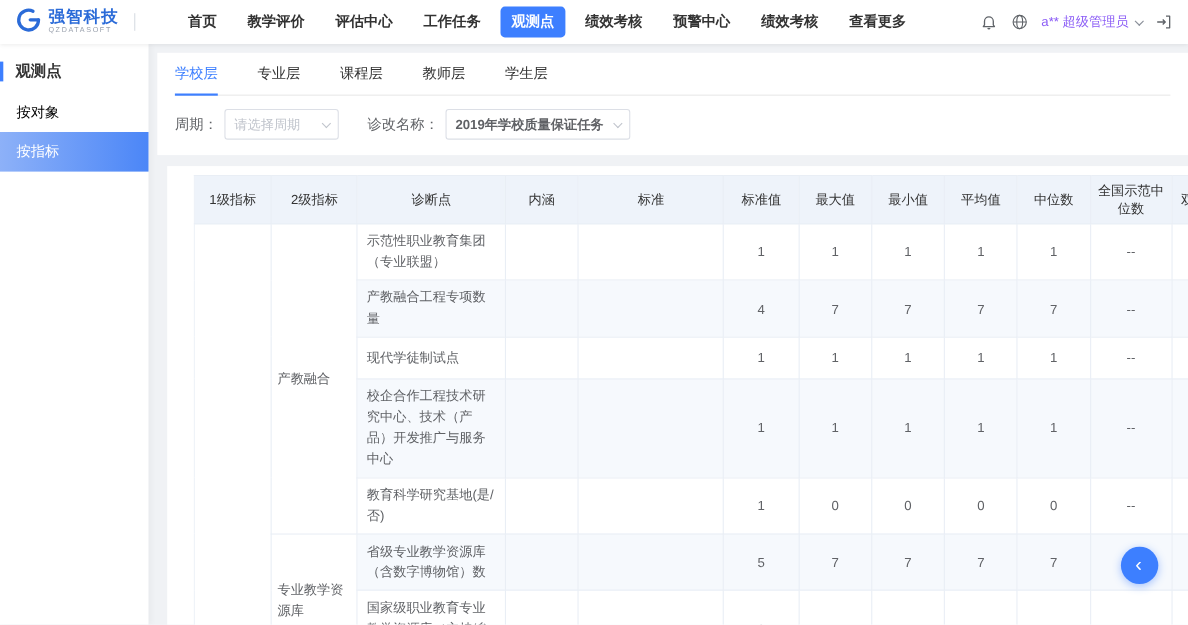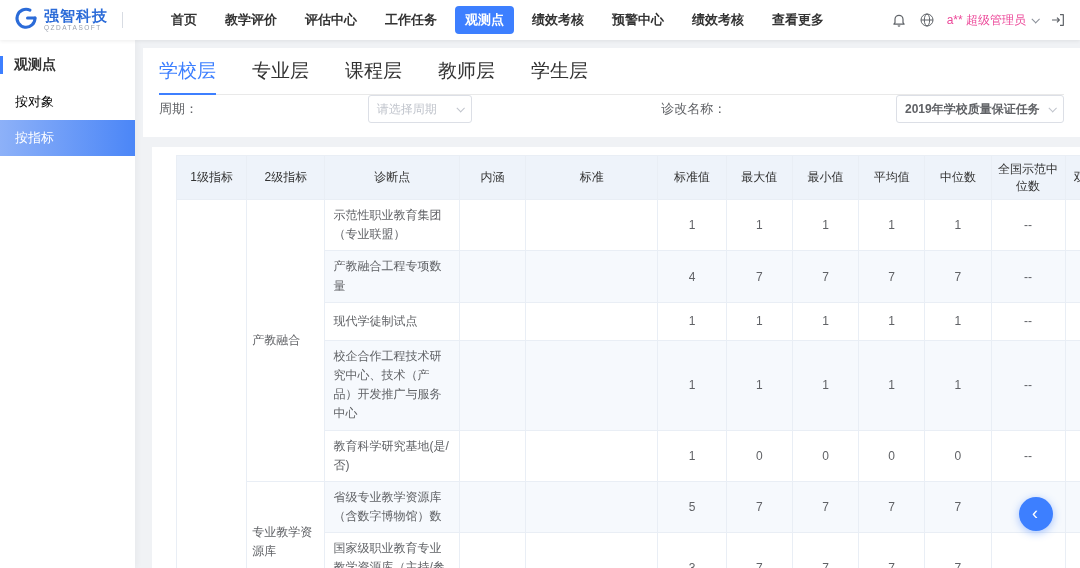--- a/index.html
+++ b/index.html
@@ -19,45 +19,45 @@
   .logo-divider { width:1px; height:16px; background:#d8dce3; margin:0 10px 0 8px; }
   .app-title { font-size:14px; color:#333; font-weight:bold; }
 
   .topnav { display:flex; align-items:flex-end; gap:8px; margin-left:28px;font-weight:bold; }
   .nav-item { font-size:13px; color:#333; padding:5px 10px; border-radius:4px; cursor:pointer;
               text-decoration:none; white-space:nowrap; }
   .nav-item.active { background:#3d7fff; color:#fff; }
 
   .header-right { margin-left:auto; display:flex; align-items:center; gap:12px; color:#5f6368; }
   .icon-btn { display:flex; align-items:center; cursor:pointer; }
-  .user-menu { display:flex; align-items:center; gap:6px; cursor:pointer; font-size:12px; color:#ec4899; }
+  .user-menu { display:flex; align-items:center; gap:6px; cursor:pointer; font-size:12px; color:#8b5cf6; }
   .chev { display:inline-block; width:6px; height:6px; border-right:1.3px solid #8a8f99;
           border-bottom:1.3px solid #8a8f99; transform:rotate(45deg) translateY(-1px); }
 
   
   .sidebar { position:absolute; top:40px; left:0; bottom:0; width:135px; background:#fff;
              z-index:10; box-shadow:2px 0 6px rgba(0,0,0,.04); }
   .sidebar-title { margin:16px 0 10px 0; padding-left:11px; border-left:3px solid #3d7fff;
                    font-size:14px; color:#333; font-weight:bold; }
   .side-item { height:36px; line-height:36px; padding-left:15px; font-size:13px; color:#000000; cursor:pointer; }
   .side-item.active { background:linear-gradient(90deg,#8db1f8 0%,#4b86f7 100%); color:#fff; }
 
   
   .main { position:absolute; top:40px; left:135px; right:0; bottom:0;
           padding:8px 0 0 8px; display:flex; flex-direction:column; overflow:hidden; }
   .collapse-handle { position:absolute; left:6px; top:246px; color:#9aa4b2; font-size:16px;
                      line-height:16px; cursor:pointer; z-index:6; }
 
   .card { background:#fff; }
   .tabs-card { padding:10px 16px 14px 16px; }
   .tabs { display:flex; gap:36px; border-bottom:1px solid #e9e9e9; }
-  .tab { padding-bottom:9px; font-size:19px; color:#333; cursor:pointer; white-space:nowrap;font-family:Liberation Mono, monospace; }
+  .tab { padding-bottom:9px; font-size:13px; color:#333; cursor:pointer; white-space:nowrap;font-family:Liberation Mono, monospace; }
   .tab.active { color:#3d7fff; border-bottom:2px solid #3d7fff; margin-bottom:-1px; }
 
-  .filters { margin-top:0; display:flex; align-items:center; font-size:13px; color:#606266;justify-content:space-between; }
+  .filters { margin-top:12px; display:flex; align-items:center; font-size:13px; color:#606266; }
   .filter-label { margin-right:6px; white-space:nowrap; }
   .select { height:28px; border:1px solid #dcdfe6; border-radius:3px; background:#fff;
             display:inline-flex; align-items:center; justify-content:space-between;
             padding:0 8px; font-size:12px; cursor:pointer; }
   .select .chev { border-color:#c0c4cc; }
   .select-period { width:104px; margin-right:26px; }
   .select-period .val { color:#c0c4cc; }
   .select-diag { width:168px; }
   .select-diag .val { color:#606266;font-weight:bold; }
 

